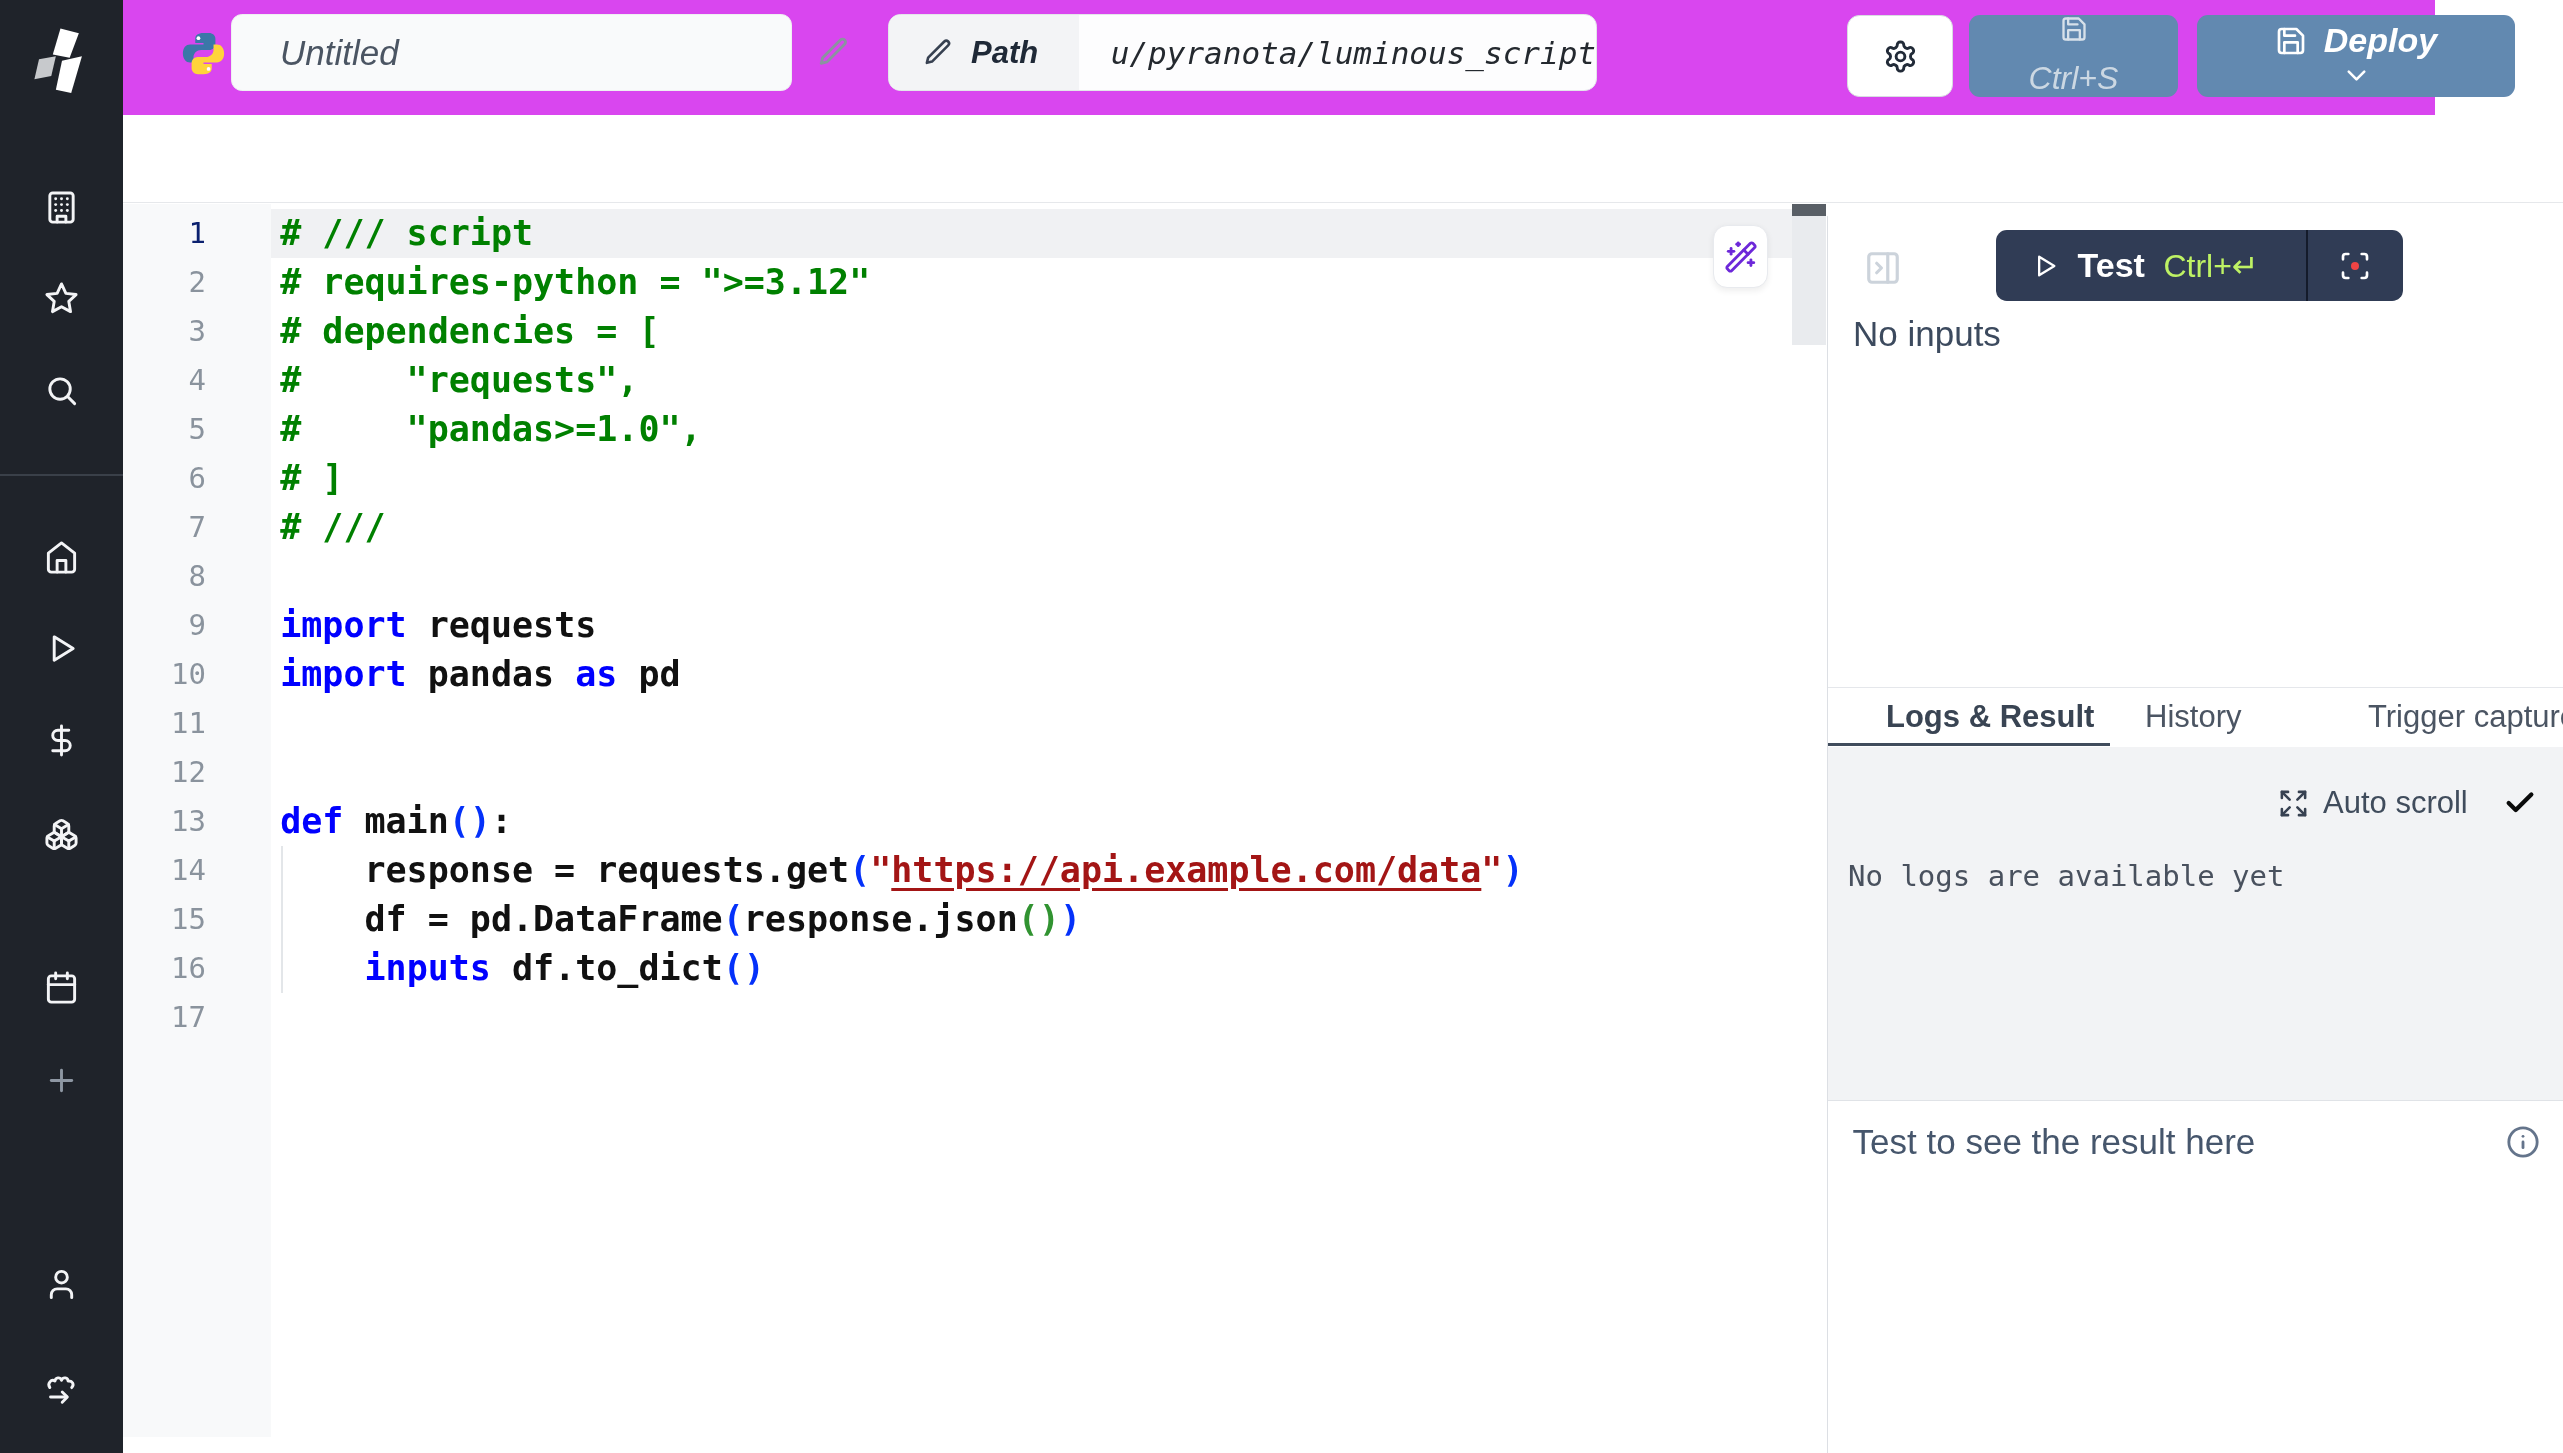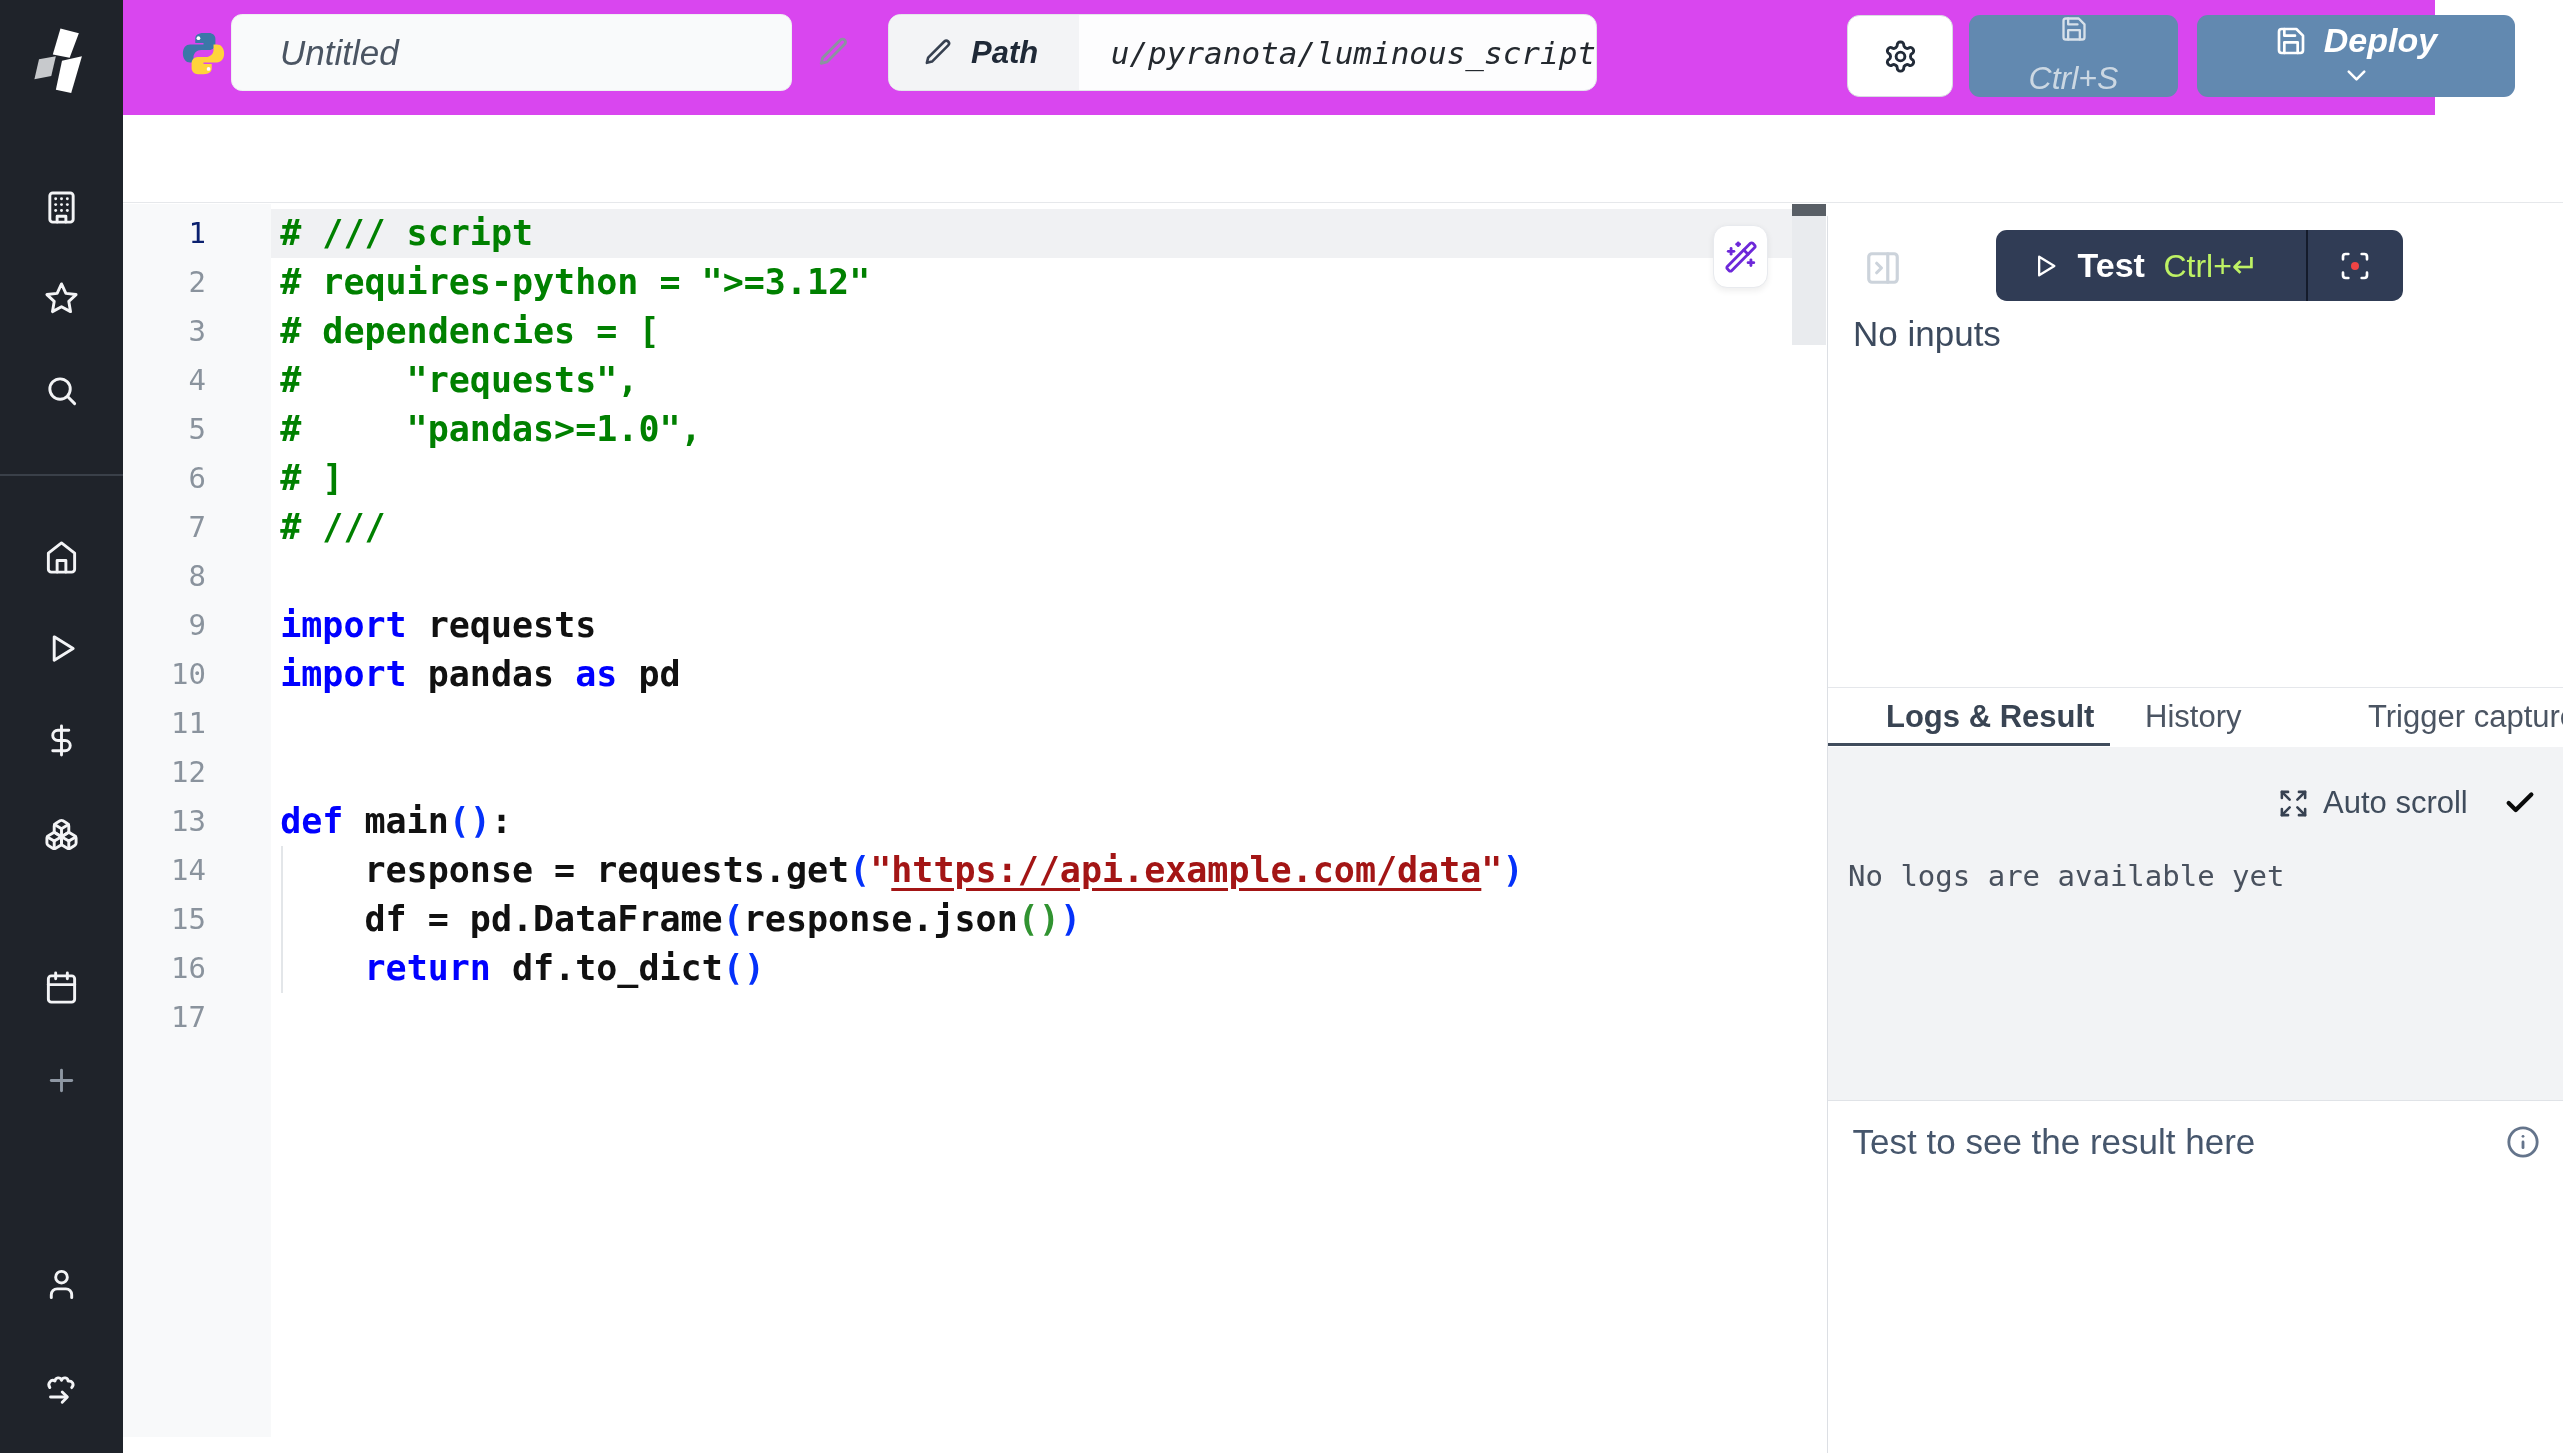--- a/index.html
+++ b/index.html
@@ -375,21 +375,21 @@
       <div class="code-line"><span class="tok-comment"># ]</span></div>
       <div class="code-line"><span class="tok-comment"># ///</span></div>
       <div class="code-line"></div>
       <div class="code-line"><span class="tok-kw">import</span><span class="tok-plain"> requests</span></div>
       <div class="code-line"><span class="tok-kw">import</span><span class="tok-plain"> pandas </span><span class="tok-kw">as</span><span class="tok-plain"> pd</span></div>
       <div class="code-line"></div>
       <div class="code-line"></div>
       <div class="code-line"><span class="tok-kw">def</span><span class="tok-plain"> main</span><span class="tok-p1">(</span><span class="tok-p1">)</span><span class="tok-plain">:</span></div>
       <div class="code-line"><span class="tok-plain">    response = requests.get</span><span class="tok-p1">(</span><span class="tok-str">"</span><span class="tok-link">https://api.example.com/data</span><span class="tok-str">"</span><span class="tok-p1">)</span></div>
       <div class="code-line"><span class="tok-plain">    df = pd.DataFrame</span><span class="tok-p1">(</span><span class="tok-plain">response.json</span><span class="tok-p2">(</span><span class="tok-p2">)</span><span class="tok-p1">)</span></div>
-      <div class="code-line"><span class="tok-plain">    </span><span class="tok-kw">return</span><span class="tok-plain"> df.to_dict</span><span class="tok-p1">(</span><span class="tok-p1">)</span></div>
+      <div class="code-line"><span class="tok-plain">    </span><span class="tok-kw">inputs</span><span class="tok-plain"> df.to_dict</span><span class="tok-p1">(</span><span class="tok-p1">)</span></div>
       <div class="code-line"></div>
     </div>
   <div id="indent-guide"></div>
   <div id="scroll-thumb"></div>
   <div id="scroll-shade"></div>
   <div id="wand-btn">
     <svg width="34" height="34" viewBox="0 0 24 24" fill="none" stroke="currentColor" stroke-width="2" stroke-linecap="round" stroke-linejoin="round">
         <path d="m21.64 3.64-1.28-1.28a1.21 1.21 0 0 0-1.72 0L2.36 18.64a1.21 1.21 0 0 0 0 1.72l1.28 1.28a1.2 1.2 0 0 0 1.72 0L21.64 5.36a1.2 1.2 0 0 0 0-1.72Z"></path>
         <path d="m14 7 3 3"></path>
         <path d="M5 6v4"></path>

